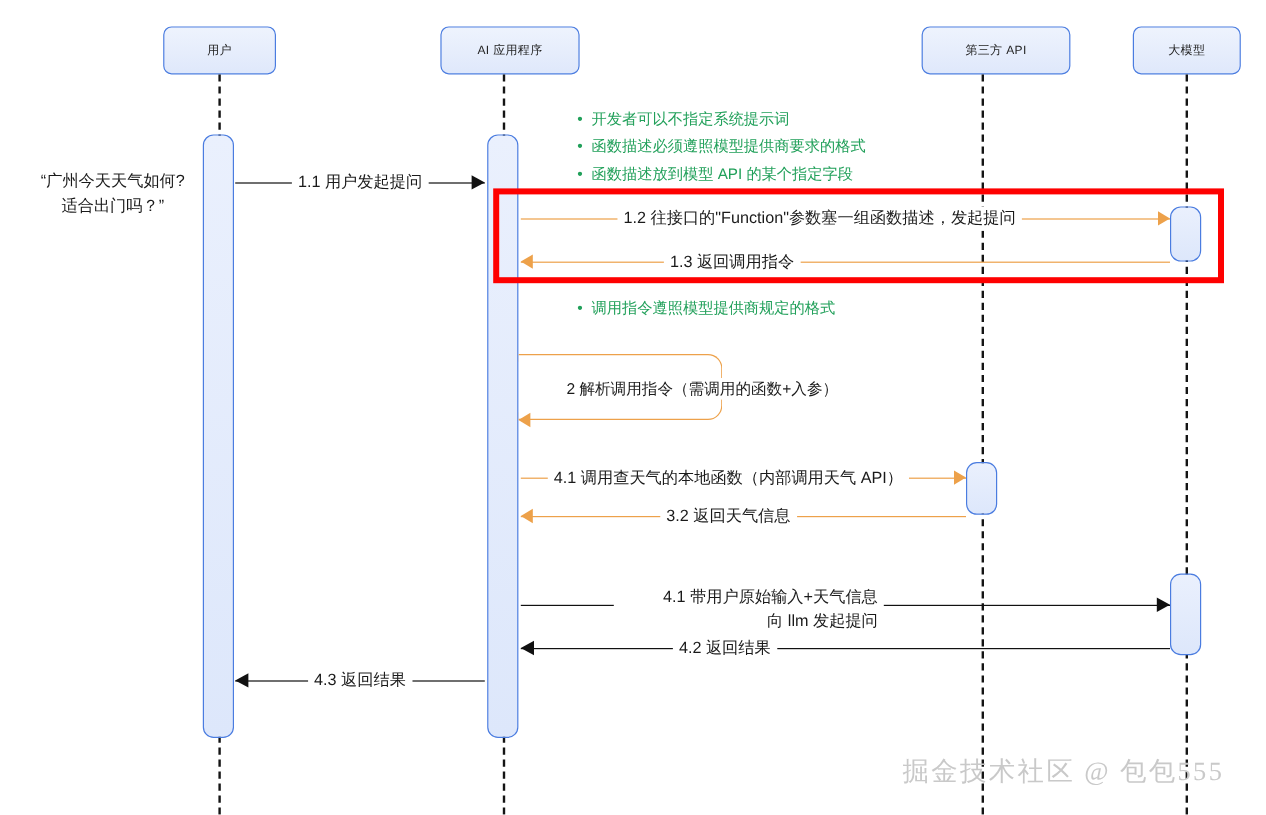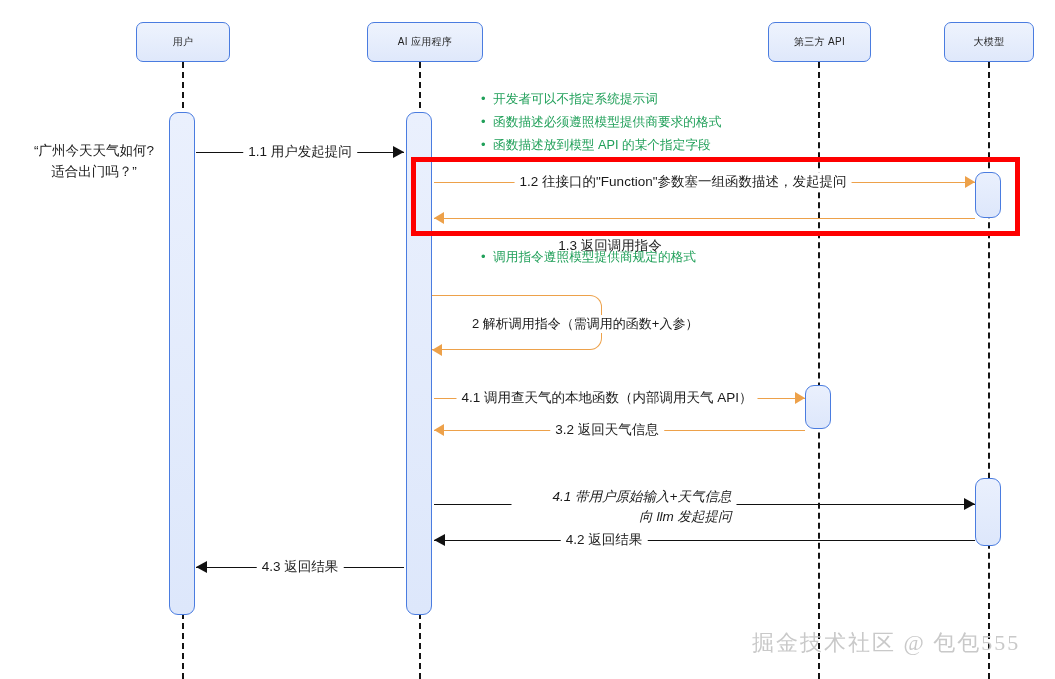--- a/index.html
+++ b/index.html
@@ -69,21 +69,21 @@
     position: absolute;
     transform: translate(-50%, -50%);
     white-space: nowrap;
     background: #ffffff;
     padding: 0 5px;
     font-size: 13.5px;
     line-height: 1.45;
     text-align: right;
     color: #1a1a1a;
   }
-  .msg .label.two-line { white-space: normal; font-style: italic; }
+  .msg .label.two-line { white-space: normal; }
   .arrowhead {
     position: absolute;
     width: 0;
     height: 0;
     transform: translateY(-50%);
   }
   .arrowhead.right {
     border-top: 6px solid transparent;
     border-bottom: 6px solid transparent;
   }
@@ -163,21 +163,21 @@
 <div id="canvas">
 
   <div class="participant" style="left:136px; top:22px; width:94px;">
     <span>用户</span>
   </div>
 
   <div class="participant" style="left:367px; top:22px; width:116px;">
     <span>AI 应用程序</span>
   </div>
 
-  <div class="participant" style="left:768px; top:22px; width:103px;">
+  <div class="participant" style="left:768px; top:22px; width:124px;">
     <span>第三方 API</span>
   </div>
 
   <div class="participant" style="left:944px; top:22px; width:90px;">
     <span>大模型</span>
   </div>
 
   <div class="lifeline" style="left:182px; top:62px; height:617px;"></div>
   <div class="lifeline" style="left:419px; top:62px; height:617px;"></div>
   <div class="lifeline" style="left:818px; top:62px; height:617px;"></div>
@@ -215,21 +215,21 @@
 
   <div class="msg" style="left:434px; top:182px; width:541px;">
     <div class="line line-orange" style="width:541px;"></div>
     <div class="arrowhead right arrow-orange" style="left:531px; top:0;"></div>
     <div class="label" style="left:249px; top:0;">1.2 往接口的"Function"参数塞一组函数描述，发起提问</div>
   </div>
 
   <div class="msg" style="left:434px; top:218px; width:541px;">
     <div class="line line-orange" style="width:541px;"></div>
     <div class="arrowhead left arrow-orange" style="left:0; top:0;"></div>
-    <div class="label" style="left:176px; top:0;margin-top:28px;">1.3 返回调用指令</div>
+    <div class="label" style="left:176px; top:0;">1.3 返回调用指令</div>
   </div>
 
   <div class="highlight-box" style="left:411px; top:157px; width:609px; height:79px;"></div>
 
   <div class="note" style="left:481px; top:246px;">
     <div class="bullet-row">
       <span class="dot">•</span>
       <span class="txt">调用指令遵照模型提供商规定的格式</span>
     </div>
   </div>

